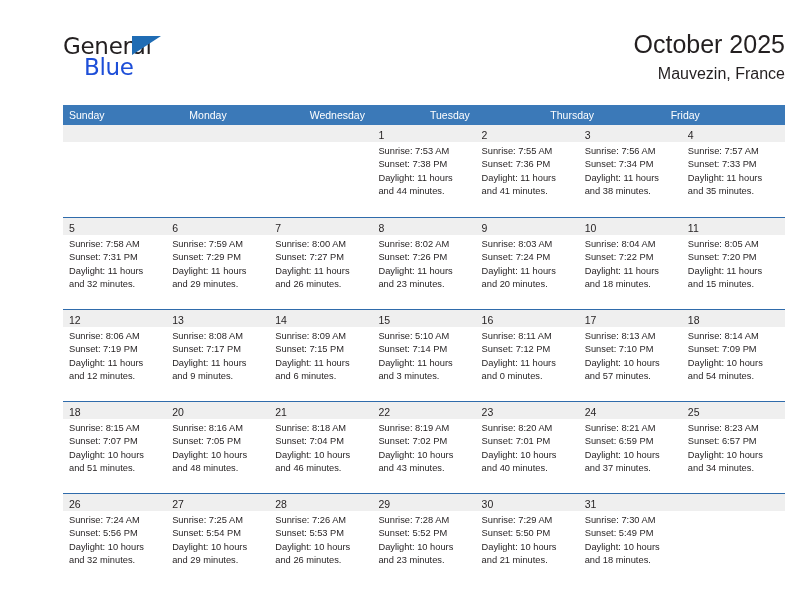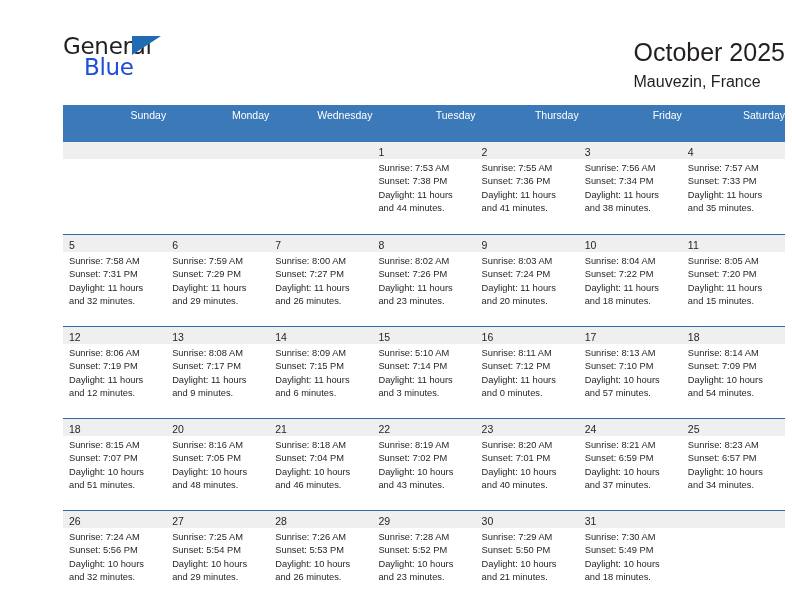--- a/index.html
+++ b/index.html
@@ -62,21 +62,22 @@
     top: 21px;
     font-size: 23px;
     letter-spacing: -0.3px;
     color: #1d4ed8;
     font-family: "DejaVu Sans", sans-serif;
     font-weight: 400;
   }
   .title-block {
     position: absolute;
     right: 35px;
-    top: 36px;
+    top: 28px;
+    text-align: right;
   }
   .cal-title {
     font-size: 25px;
     color: #231f20;
     line-height: 32px;
     white-space: nowrap;
   }
   .cal-subtitle {
     font-size: 16px;
     color: #231f20;
@@ -88,22 +89,21 @@
   
   .calendar {
     position: absolute;
     left: 35px;
     top: 105px;
     width: 722px;
   }
   .weekdays {
     display: flex;
     background: #3b79b8;
-    height: 37px;
-    text-align: right;
+    height: 20px;
   }
   .weekday {
     flex: 1 1 0;
     color: #ffffff;
     font-size: 10.5px;
     line-height: 21px;
     padding-left: 6px;
     box-sizing: border-box;
     white-space: nowrap;
   }
@@ -166,21 +166,20 @@
   </div>
 
   <div class="calendar">
     <div class="weekdays">
         <div class="weekday">Sunday</div>
         <div class="weekday">Monday</div>
         <div class="weekday">Wednesday</div>
         <div class="weekday">Tuesday</div>
         <div class="weekday">Thursday</div>
         <div class="weekday">Friday</div>
-        <div class="weekday">Saturday</div>
       </div>
     <div class="weeks">
         <div class="week first">
           <div class="day-cell">
             <div class="day-num-band"><span class="day-num"></span></div>
             <div class="day-info"></div>
           </div>
           <div class="day-cell">
             <div class="day-num-band"><span class="day-num"></span></div>
             <div class="day-info"></div>

